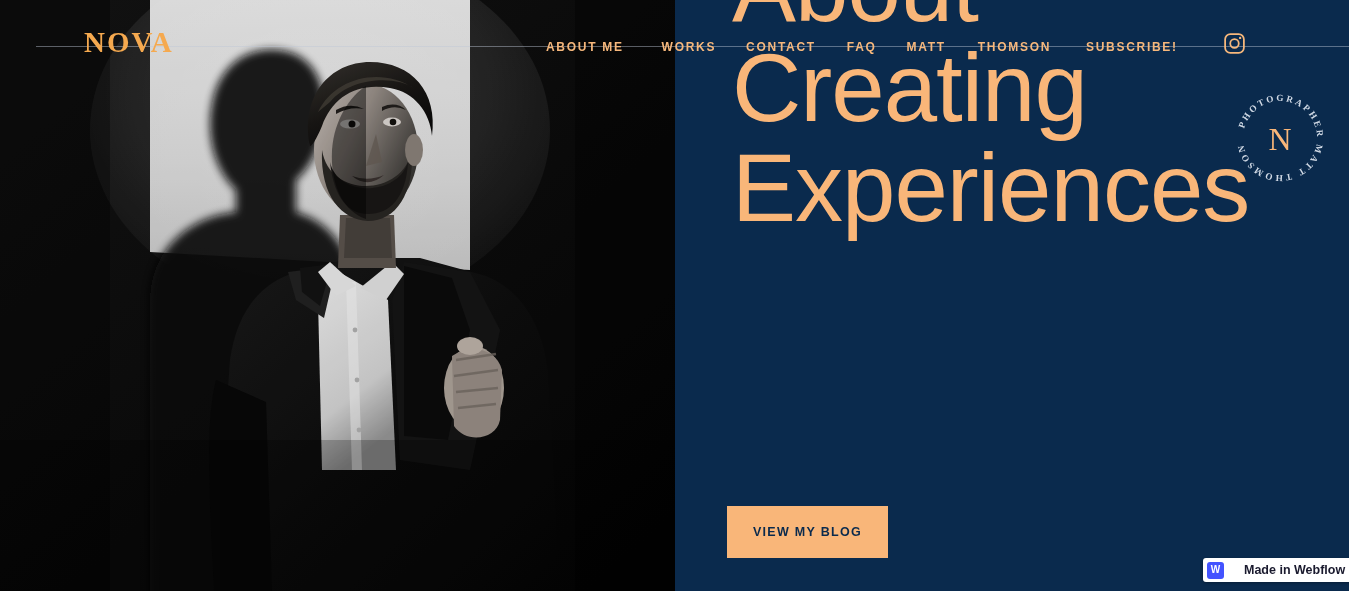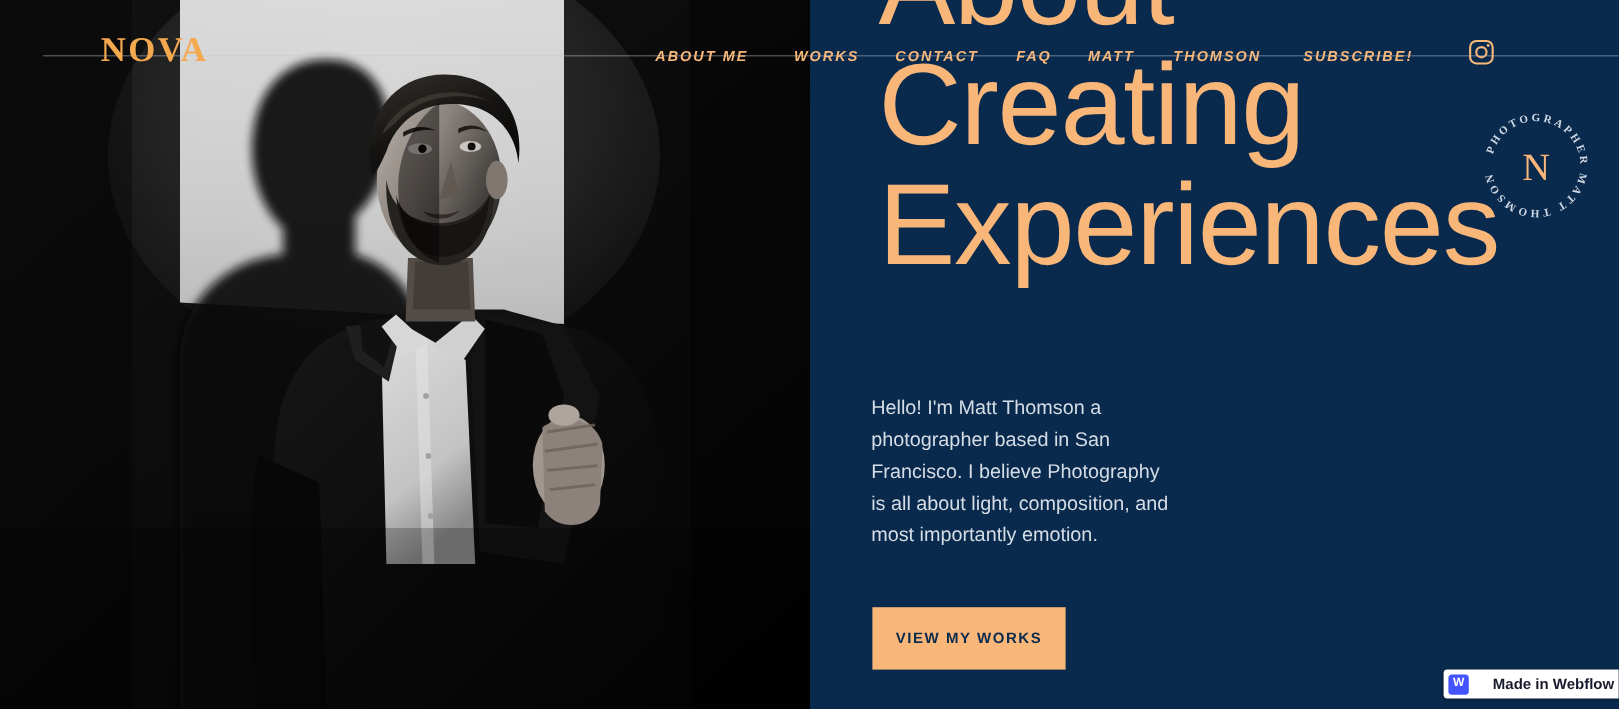--- a/index.html
+++ b/index.html
@@ -76,21 +76,20 @@
     color:#f5a94f;
     text-decoration:none;
     line-height:1;
   }
 
   .nav {
     position:absolute;
     left:510px; top:38px;
     display:flex;
     align-items:center;
-    font-style:italic;
   }
   .nav-item {
     color:#f7b87c;
     font-size:12px;
     font-weight:700;
     letter-spacing:1.7px;
     text-decoration:none;
     white-space:nowrap;
     padding:2px 0;
     line-height:1;
@@ -371,25 +370,22 @@
         <svg viewBox="0 0 24 24" width="25" height="25" fill="none" stroke="#f7b87c" stroke-width="1.7">
           <rect x="3" y="3" width="18" height="18" rx="5"></rect>
           <circle cx="12" cy="12" r="4.1"></circle>
           <circle cx="17.4" cy="6.6" r="1.15" fill="#f7b87c" stroke="none"></circle>
         </svg>
       </a>
     </nav>
   </header>
 
   <div class="copy">
-    <div class="copy-col">
-      <p>Hello! I'm Matt Thomson a photographer based in San Francisco. I believe Photography is all about light, composition, and most importantly emotion.</p>
-    </div>
   </div>
 
-  <button class="cta">VIEW MY WORKS</button>
+  <button class="cta">VIEW MY BLOG</button>
 
   <a class="wf-badge" href="#">
     <span class="wf-mark">W</span>
     <span class="wf-text">Made in Webflow</span>
   </a>
 
 </div>
 
 </body></html>

